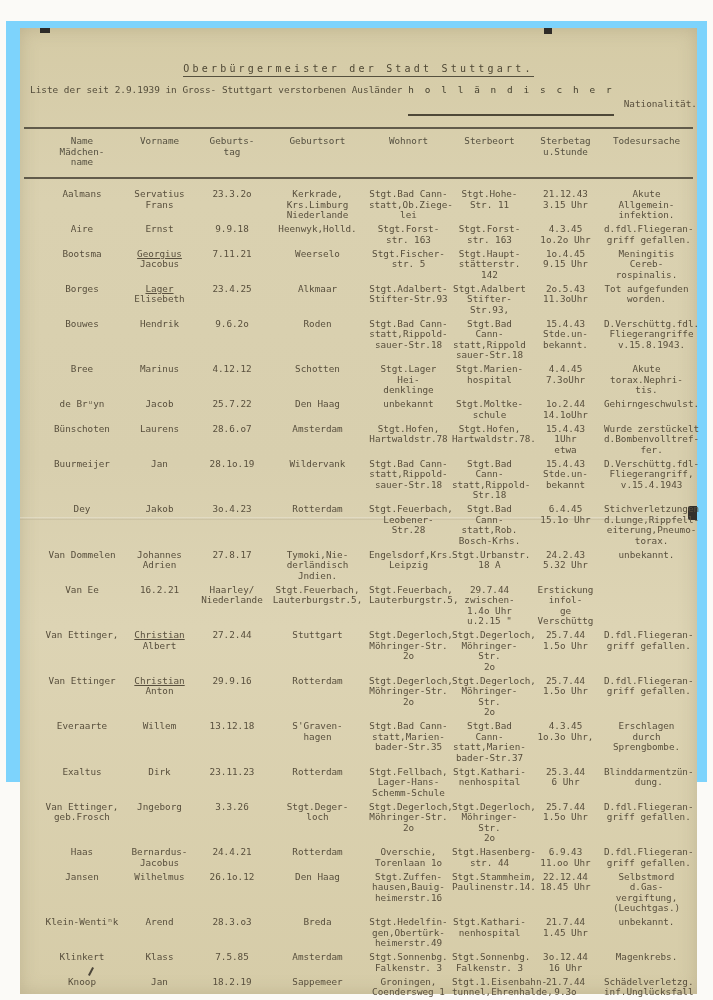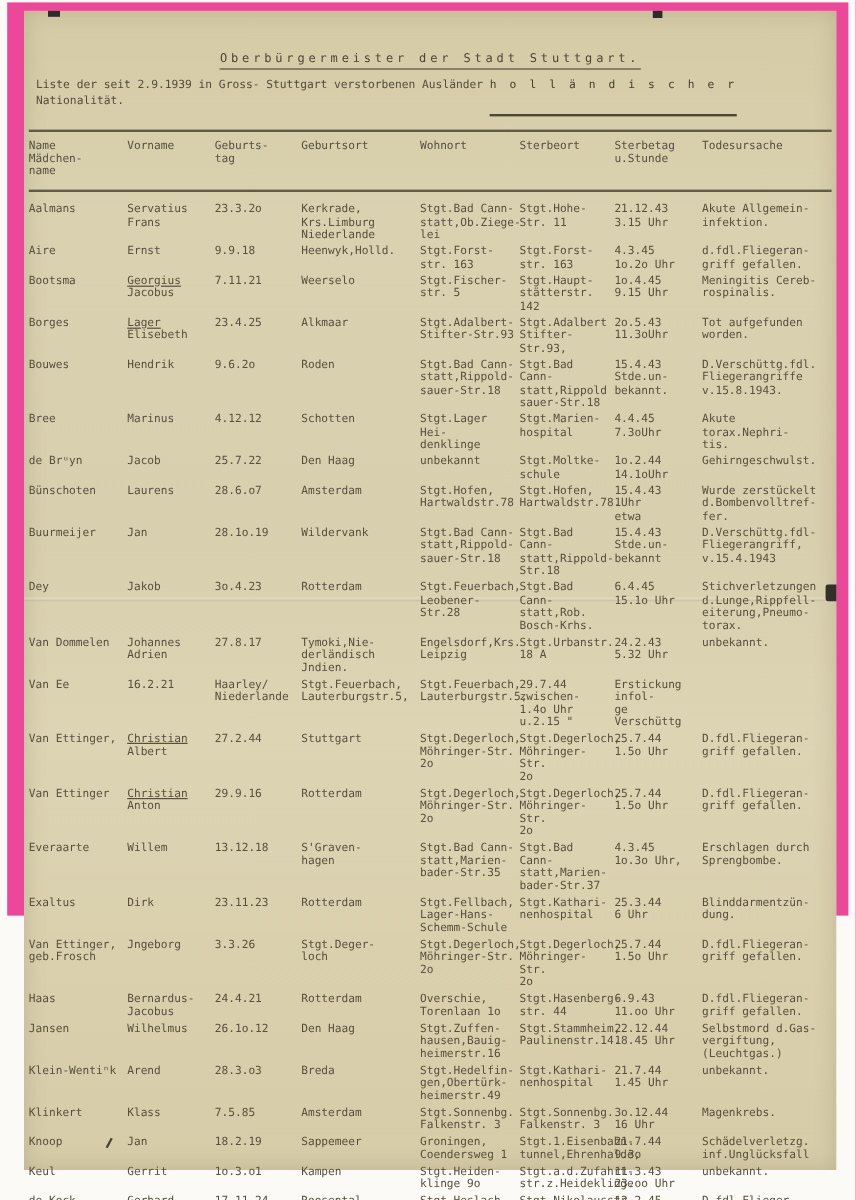--- a/index.html
+++ b/index.html
@@ -1,39 +1,39 @@
 <!DOCTYPE html>
 <html><head>
 <meta charset="utf-8">
 <style>
   * { margin:0; padding:0; box-sizing:border-box; }
   html,body { width:713px; height:1000px; }
   body { background:#fbfaf7; font-family:"DejaVu Sans Mono","Liberation Mono",monospace; }
   .scan { position:relative; width:713px; height:1000px; overflow:hidden; }
-  .frame { position:absolute; left:6px; top:2px; width:701px; height:761px;
-           background:#ec4899; }
+  .frame { position:absolute; left:6px; top:21px; width:701px; height:761px;
+           background:#7dd3fc; }
   .paper { position:absolute; left:14px; top:7px; width:677px; height:966px;
            background:linear-gradient(180deg,#d5cba6 0%,#dad1b0 18%,#d8cfae 45%,#ddd4b4 62%,#d6cca8 100%);
            box-shadow:inset 0 0 18px rgba(120,105,70,.25); }
   .crease { position:absolute; left:0; top:489px; width:100%; height:3px;
             background:linear-gradient(180deg,rgba(255,255,250,.35),rgba(120,105,70,.18)); }
   .notch { position:absolute; left:524px; top:0; width:8px; height:6px; background:#2e2b28; }
   .notch2 { position:absolute; left:20px; top:0; width:10px; height:5px; background:#2e2b28; }
   .doc { position:absolute; left:0; top:0; width:100%; height:100%;
          color:#584f3d; font-size:9.3px; line-height:10.5px; }
   .title-wrap { margin-top:36px; text-align:center; }
   .doc-title { display:inline-block; font-size:10px; letter-spacing:3.2px; color:#4e4734;
                border-bottom:1.5px solid #55503e; padding-bottom:1px; }
   .subtitle { margin:8px 0 0 10px; font-size:9.4px; color:#544d3b; }
   .nationality { letter-spacing:2.6px; border-bottom:2px solid #4e4837; padding-bottom:19px; color:#45402f; }
-  .line3 { margin:4px 0 0 10px; font-size:9.4px; }
+  .line3 { margin:4px 0 0 10px; font-size:9.4px;text-align:right; }
   .rule { height:2.5px; background:#4c463a; opacity:.85; margin:0 4px; }
   .rule.top { margin-top:17px; }
-  .thead, .trow { display:grid; padding-left:4px; padding-right:4px;
-      grid-template-columns:82px 73px 72px 99px 83px 79px 73px 1fr; }
+  .thead, .trow { display:grid; padding-left:23px; padding-right:4px;
+      grid-template-columns:82px 73px 72px 99px 83px 79px 73px 1fr;text-align:center; }
   .thead { margin:7px 0 9px 0; color:#555040; }
   .tbody { margin-top:10px; }
   .trow { margin-bottom:3.5px; }
   .cell { white-space:pre-line; padding-right:4px; }
   .u { text-decoration:underline; text-underline-offset:1px; }
   .smudge { position:absolute; right:0; top:478px; width:9px; height:14px;
             background:#33302c; border-radius:2px 0 0 2px; }
   .tick { position:absolute; left:70px; bottom:18px; width:2px; height:9px;
           background:#4c463a; transform:rotate(28deg); }
 </style>

